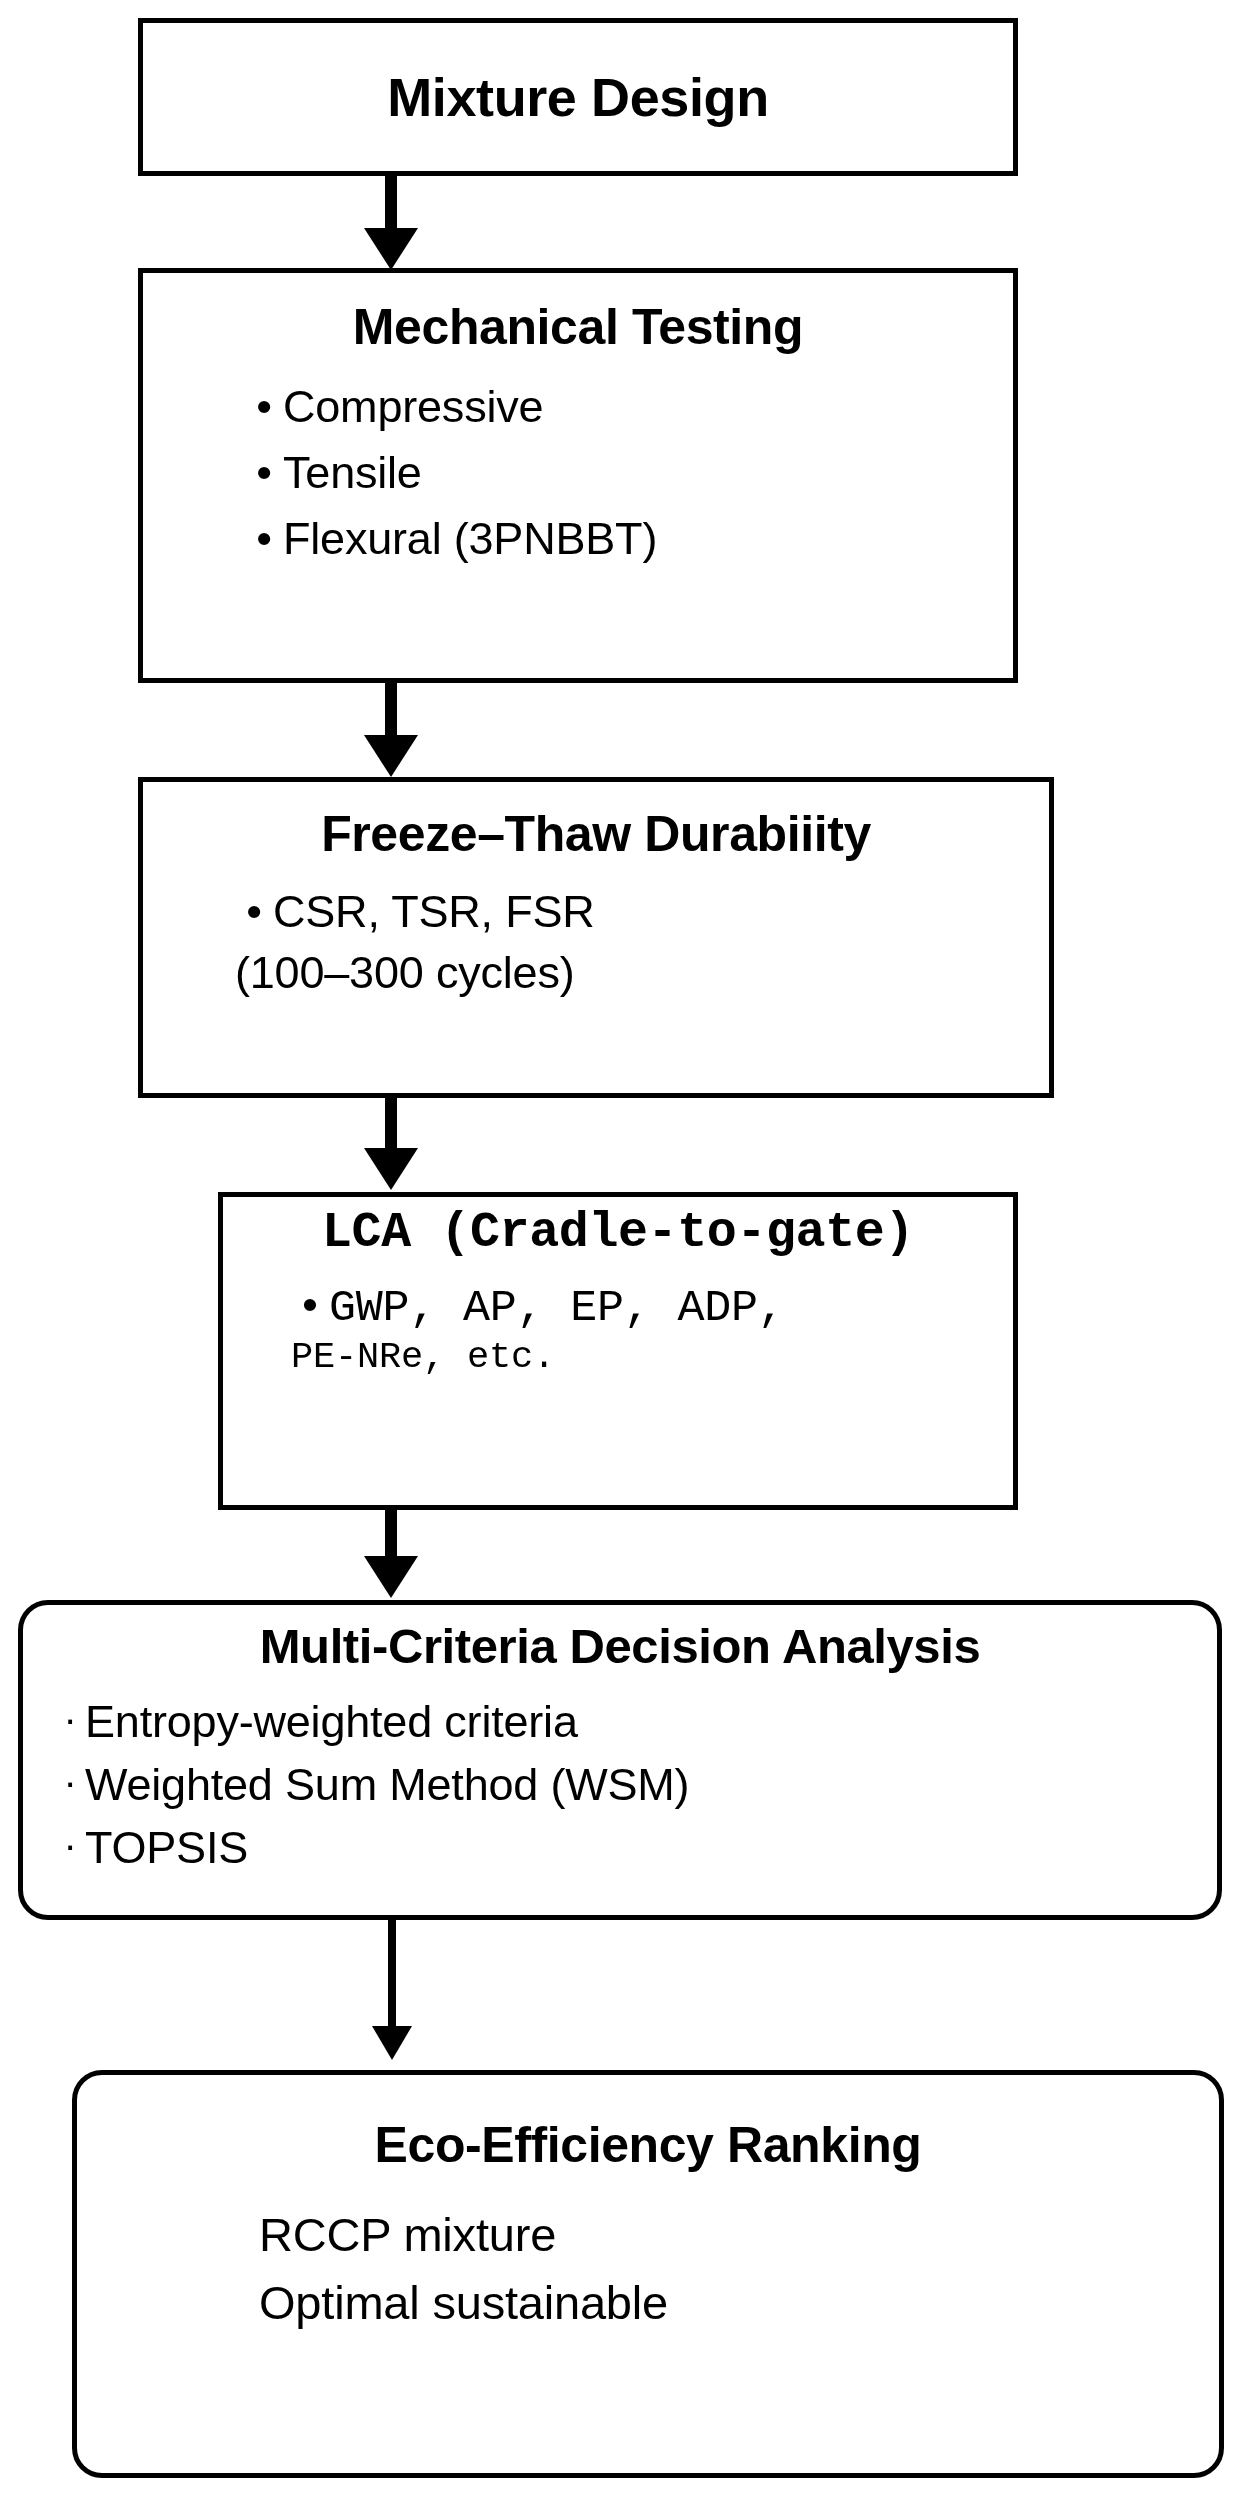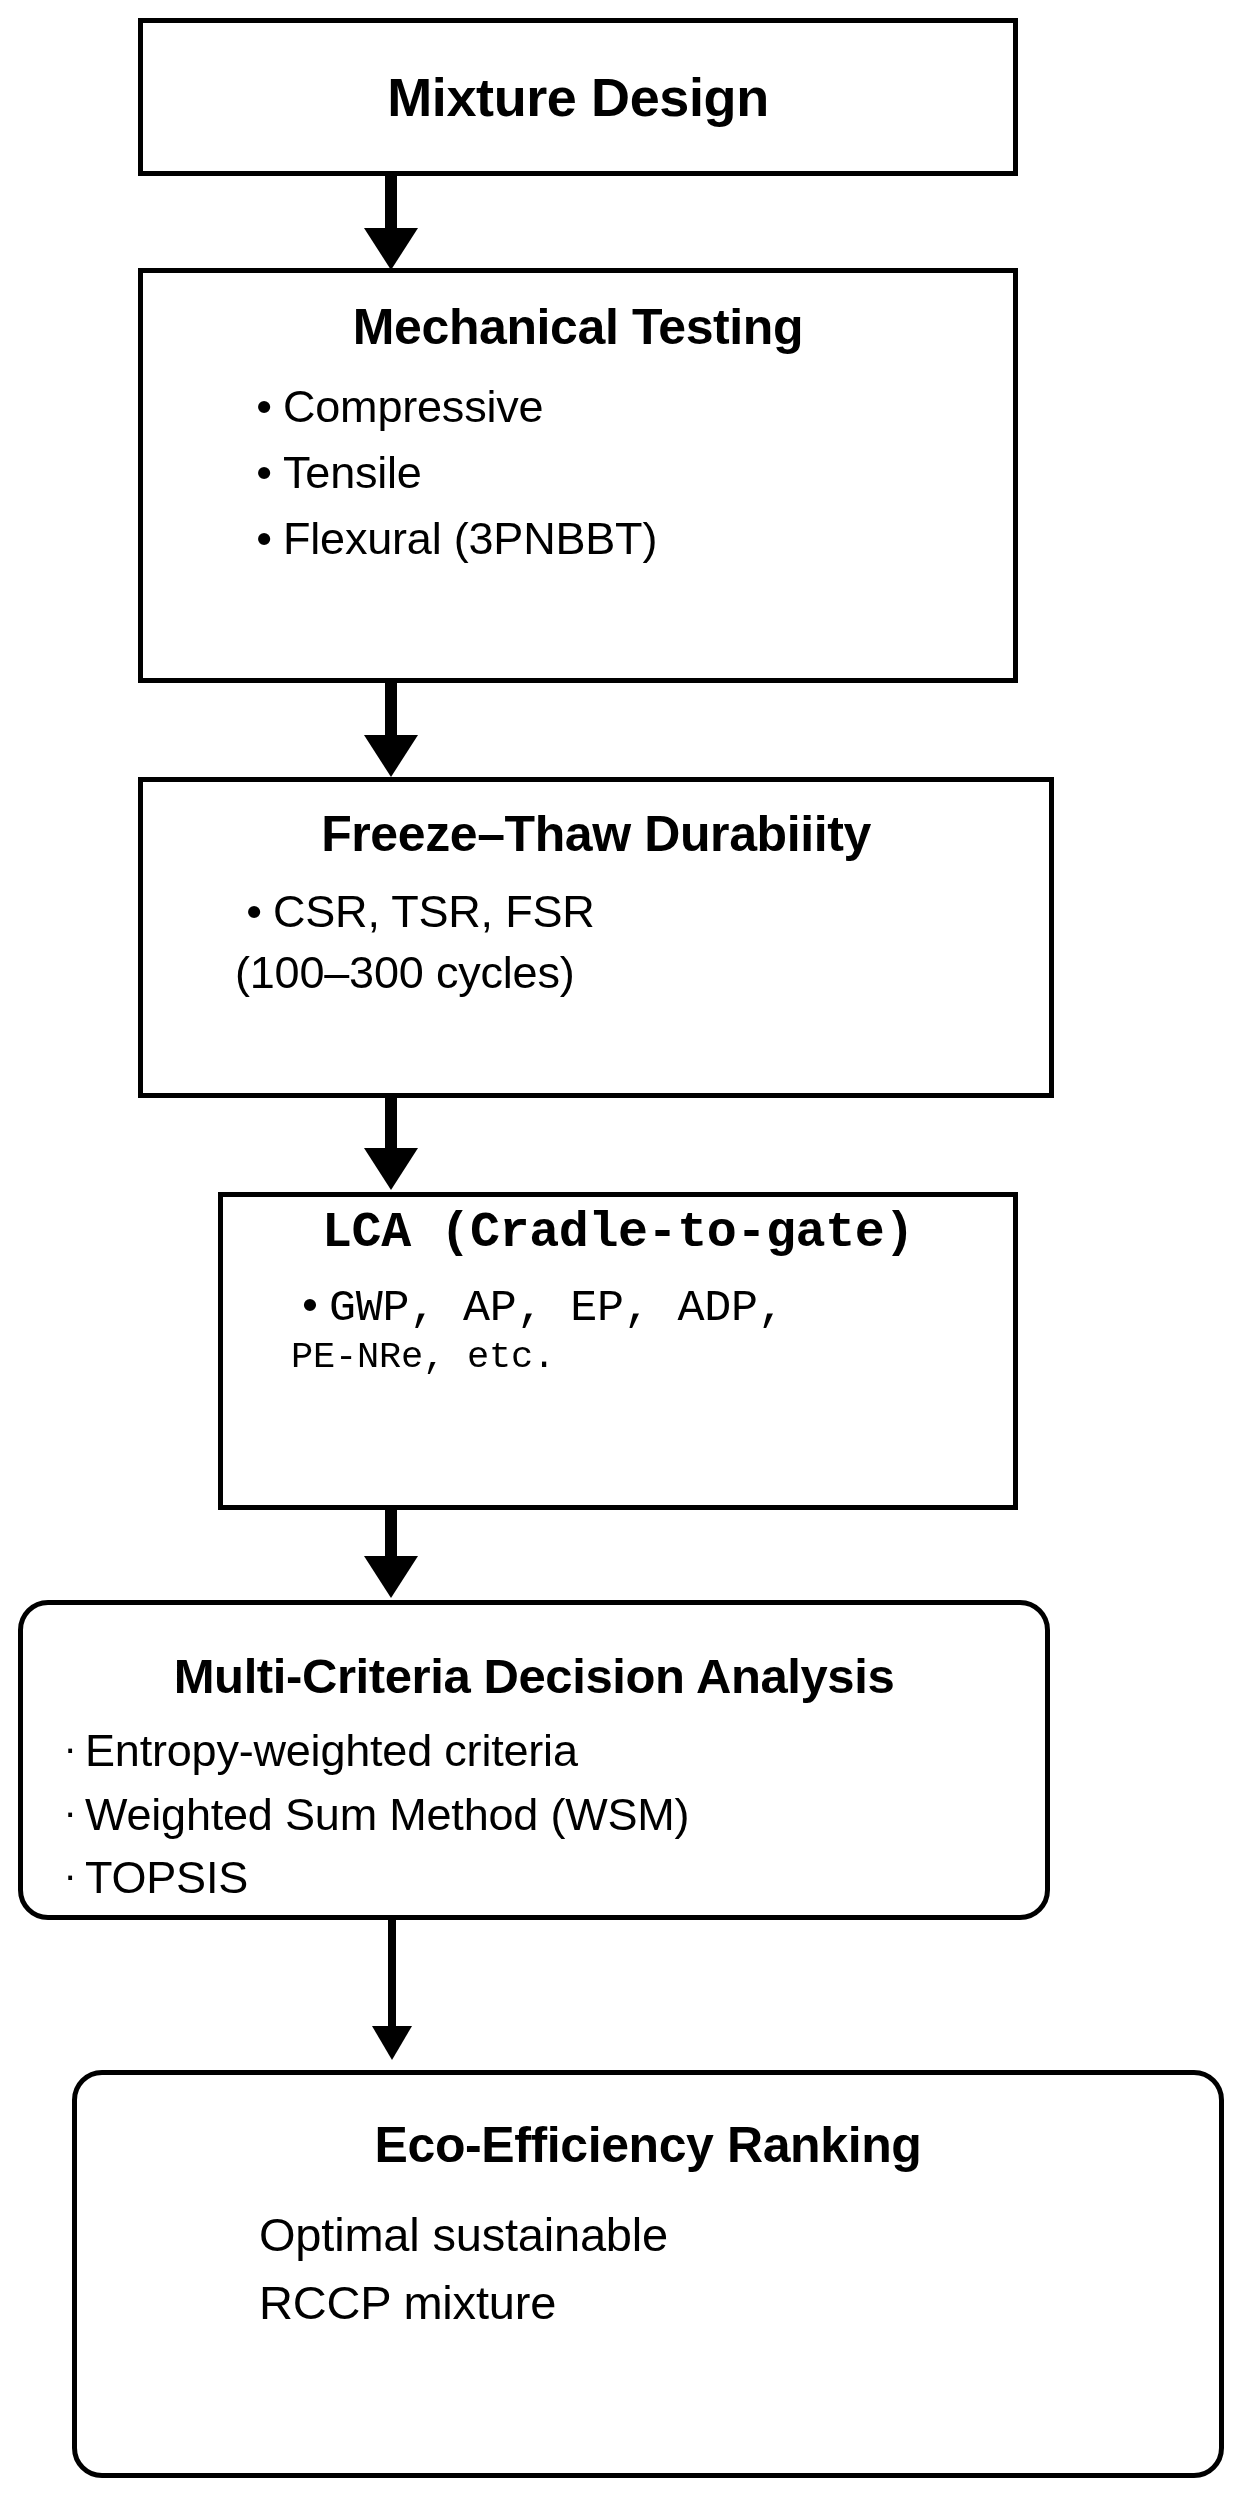--- a/index.html
+++ b/index.html
@@ -98,23 +98,23 @@
     padding-top: 8px;
     font-family: Liberation Mono, monospace;
   }
   #node-lca .node-title { font-size: 50px; }
   #node-lca .bullets { margin-top: 22px; padding-left: 68px; }
   #node-lca .bullet { font-size: 45px; }
   #node-lca .bullet-dot { width: 38px; font-size: 45px; }
   #node-lca .plain-line { font-size: 37px; padding-left: 68px; }
 
   #node-mcda {
-    left: 18px; top: 1600px; width: 1032px; height: 320px;
-    justify-content: flex-end;
-    padding-top: 22px;
+    left: 18px; top: 1600px; width: 1204px; height: 320px;
+    justify-content: flex-start;
+    padding-top: 14px;
   }
   #node-mcda .node-title { font-size: 49px; }
   #node-mcda .bullets { margin-top: 22px; padding-left: 32px; }
   #node-mcda .bullet { font-size: 45px; margin-bottom: 11px; }
   #node-mcda .bullet-dot { width: 30px; font-size: 40px; }
 
   #node-eco-ranking {
     left: 72px; top: 2070px; width: 1152px; height: 408px;
     justify-content: flex-start;
     padding-top: 42px;
@@ -231,18 +231,18 @@
       </li>
     </ul>
   </div>
 
   <div class="arrow" id="arrow5-shaft"></div>
   <div class="arrow-head" id="arrow5-head"></div>
 
   <div class="node rounded" id="node-eco-ranking">
     <div class="node-title">Eco-Efficiency Ranking</div>
     <div class="body-lines">
+      <div class="plain-line">RCCP mixture</div>
       <div class="plain-line">Optimal sustainable</div>
-      <div class="plain-line">RCCP mixture</div>
     </div>
   </div>
 
 </div>
 
 </body></html>

